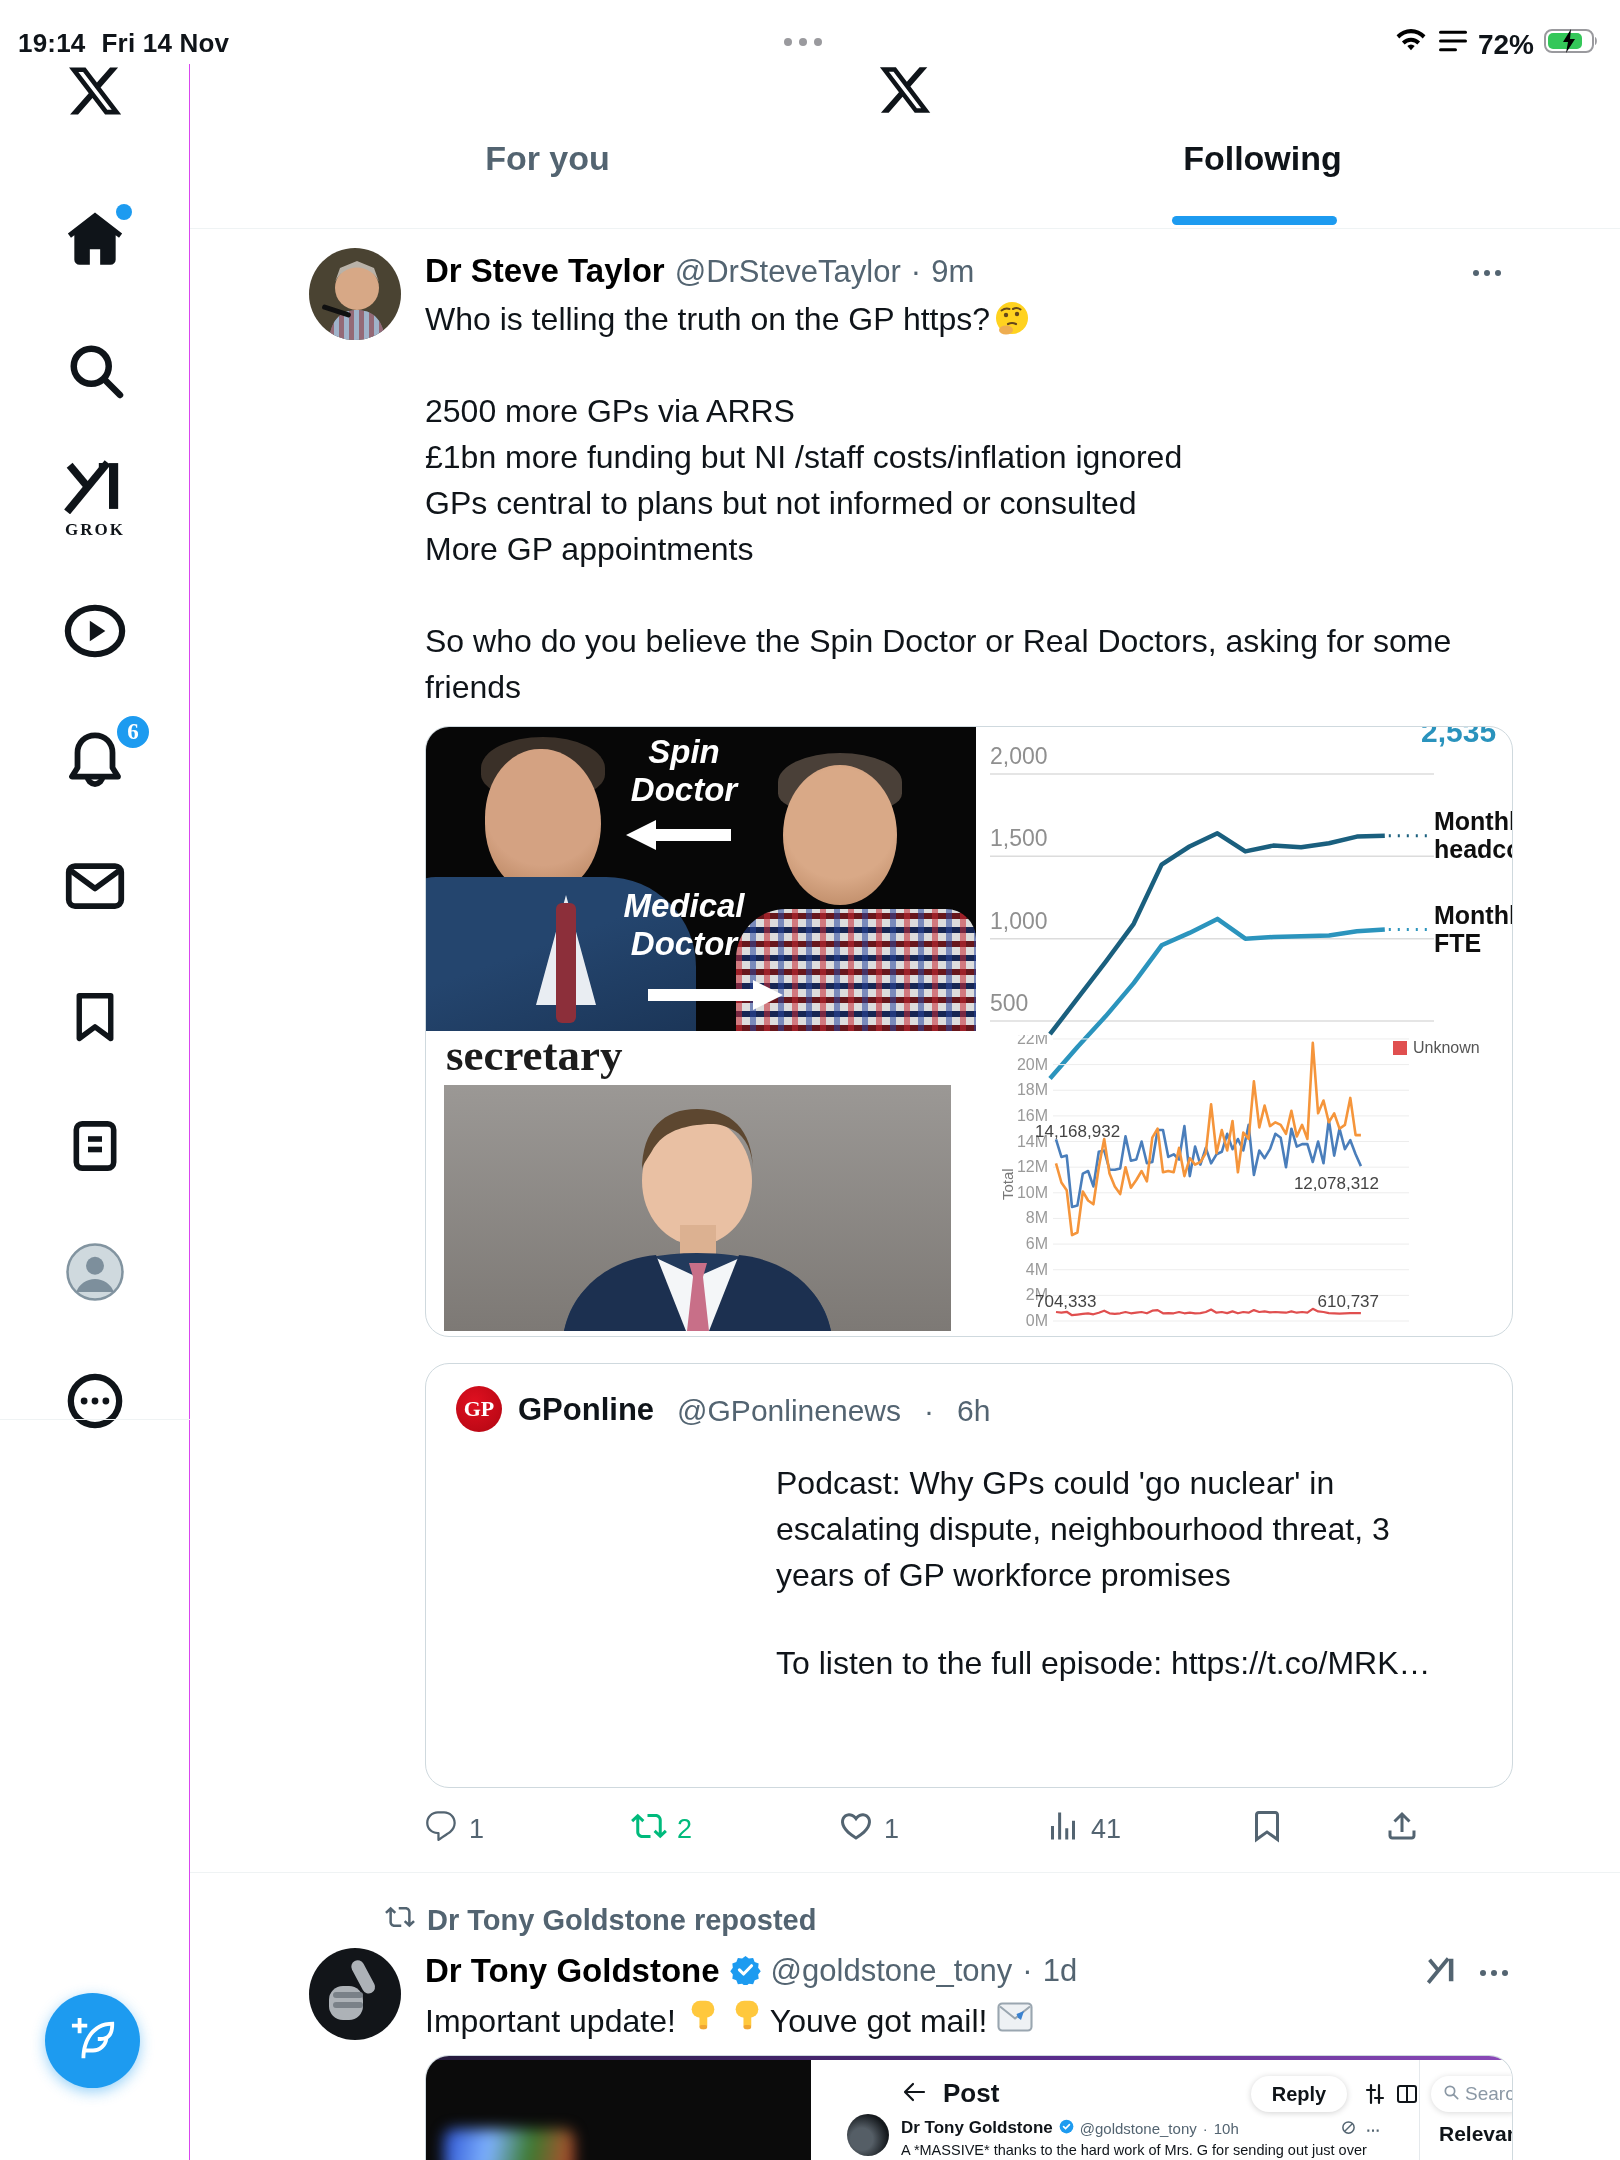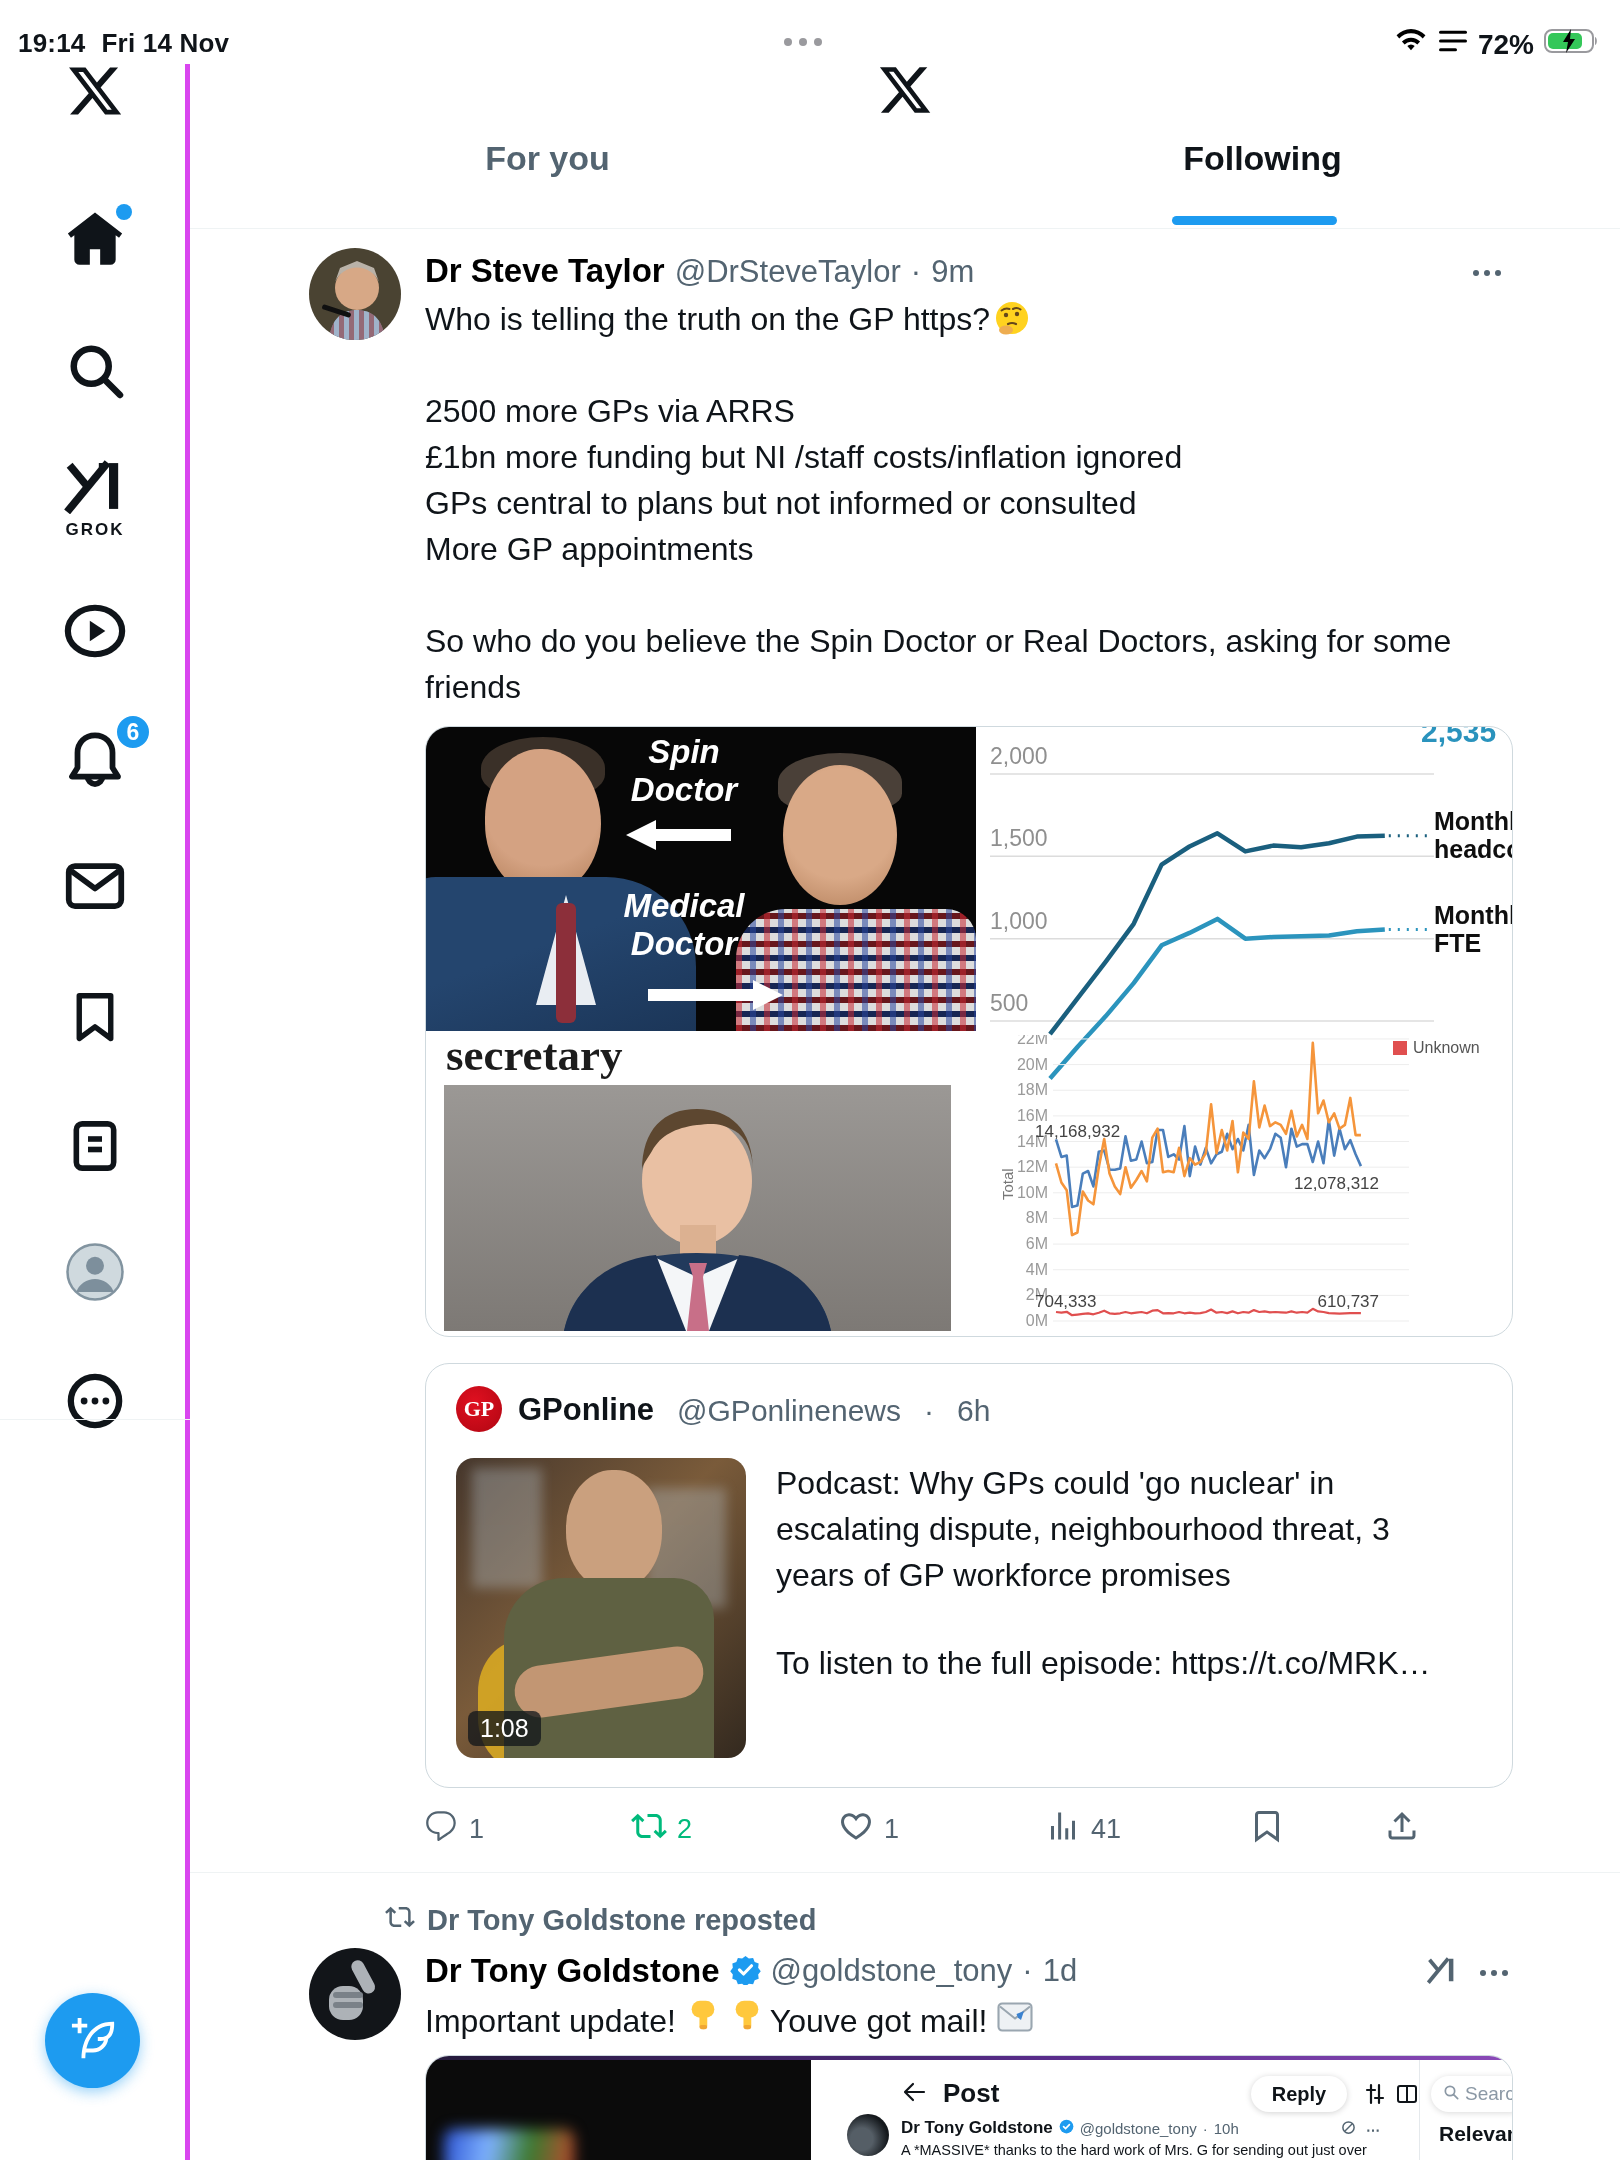--- a/index.html
+++ b/index.html
@@ -10,21 +10,21 @@
 
   
   #statusbar{position:absolute;left:0;top:0;width:1620px;height:40px;background:#fff;z-index:50;margin-top:24px;}
   .sb-left{position:absolute;left:18px;top:4px;font-size:26px;font-weight:700;letter-spacing:.2px;}
   .sb-date{font-weight:600;margin-left:16px;}
   .sb-dots{position:absolute;left:784px;top:14px;display:flex;gap:7px;}
   .sb-dots i{width:8px;height:8px;border-radius:50%;background:#9a9a9e;display:block;}
   .sb-right{position:absolute;right:18px;top:3px;display:flex;align-items:center;gap:10px;font-size:28px;font-weight:600;}
 
   
-  #sidebar{position:absolute;left:0;top:40px;width:190px;height:2120px;border-right:5px solid #d946ef;background:#fff;z-index:40;}
+  #sidebar{position:absolute;left:0;top:40px;width:190px;height:2120px;border-right:1px solid #d946ef;background:#fff;z-index:40;font-family:Liberation Serif, serif;}
   .side-item{position:absolute;left:0;width:190px;display:flex;justify-content:center;}
   .side-icon{position:relative;}
   .badge-dot{position:absolute;right:-6px;top:-4px;width:16px;height:16px;border-radius:50%;background:#1d9bf0;}
   .badge-count{position:absolute;right:-26px;top:-14px;min-width:36px;height:36px;border-radius:18px;background:#1d9bf0;color:#fff;
     font-size:23px;font-weight:600;display:flex;align-items:center;justify-content:center;border:2px solid #fff;}
   .grok-label{font-size:17px;font-weight:800;letter-spacing:2px;text-align:center;margin-top:2px;}
   .side-divider{position:absolute;left:0;top:1379px;width:190px;height:1px;background:#eff3f4;}
 
   
   #main{position:absolute;left:190px;top:40px;width:1430px;height:2120px;background:#fff;}
@@ -399,31 +399,20 @@
     <div id="quote">
       <div id="gp-logo">
           <span>GP</span>
         </div>
       <div class="abs" style="left:92px;top:28px;display:flex;align-items:flex-end;gap:23px;white-space:nowrap">
         <span class="q-name">GPonline</span>
         <span class="q-handle">@GPonlinenews</span>
         <span class="q-handle">·</span>
         <span class="q-handle">6h</span>
       </div>
-      <div id="quote-thumb">
-        <div class="thumb-light" style="left:16px;top:10px"></div>
-        <div class="thumb-light" style="left:190px;top:30px;width:80px"></div>
-        <div id="thumb-person">
-          <div id="thumb-chair"></div>
-          <div id="thumb-head"></div>
-          <div id="thumb-torso"></div>
-          <div id="thumb-arms"></div>
-        </div>
-        <div id="quote-duration">1:08</div>
-      </div>
       <div id="quote-text" class="pre">Podcast: Why GPs could 'go nuclear' in
 escalating dispute, neighbourhood threat, 3
 years of GP workforce promises</div>
       <div id="quote-link">To listen to the full episode: https://t.co/MRK…</div>
     </div>
 
     <div class="action" style="left:233px">
       <span><svg width="36" height="36" viewBox="0 0 24 24">
             <path d="M14.046 2.242l-4.148-.01h-.002c-4.374 0-7.8 3.427-7.8 7.802 0 4.098 3.186 7.206 7.465 7.37v3.828c0 .108.045.286.12.403.143.225.385.347.633.347.138 0 .277-.038.402-.118.264-.168 6.473-4.14 8.088-5.506 1.902-1.61 3.04-3.97 3.043-6.312v-.017c-.006-4.368-3.43-7.788-7.8-7.79zm3.787 12.972c-1.134.96-4.862 3.405-6.772 4.643V16.67c0-.414-.335-.75-.75-.75h-.396c-3.66 0-6.318-2.476-6.318-5.886 0-3.534 2.768-6.302 6.3-6.302l4.147.01h.002c3.532 0 6.3 2.766 6.302 6.296-.003 1.91-.942 3.844-2.514 5.176z" fill="#536471"></path>
           </svg></span>

